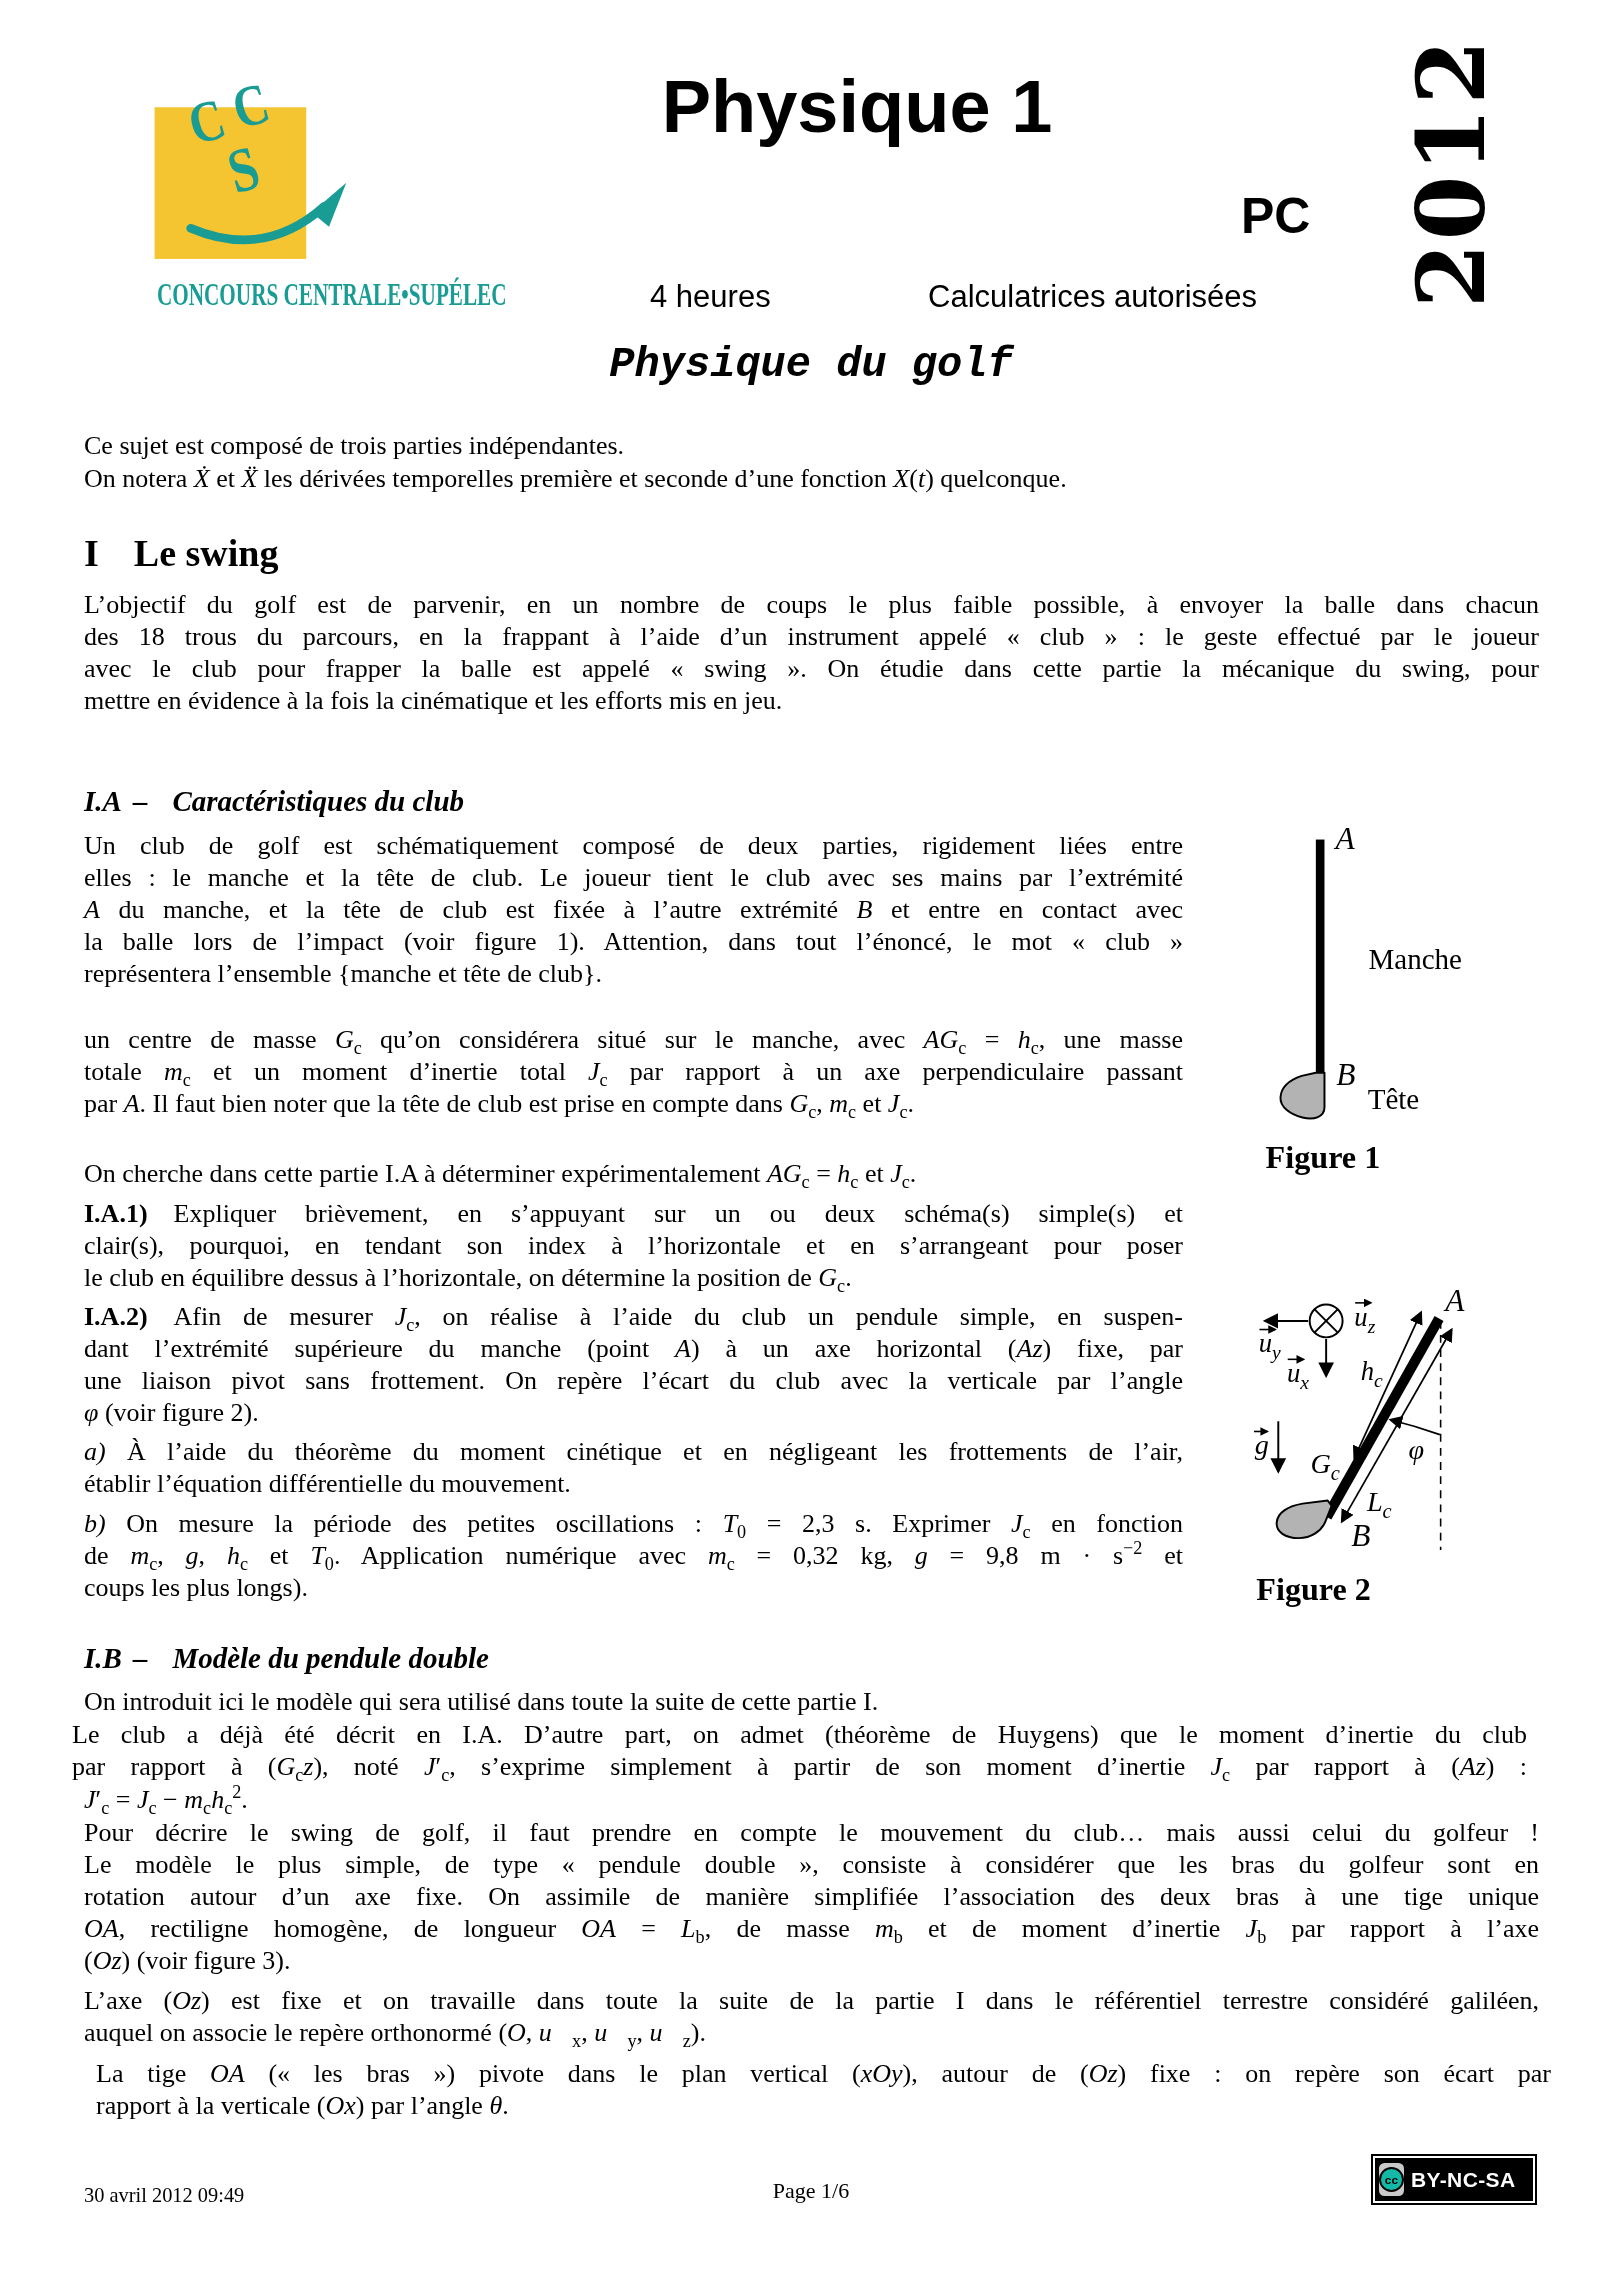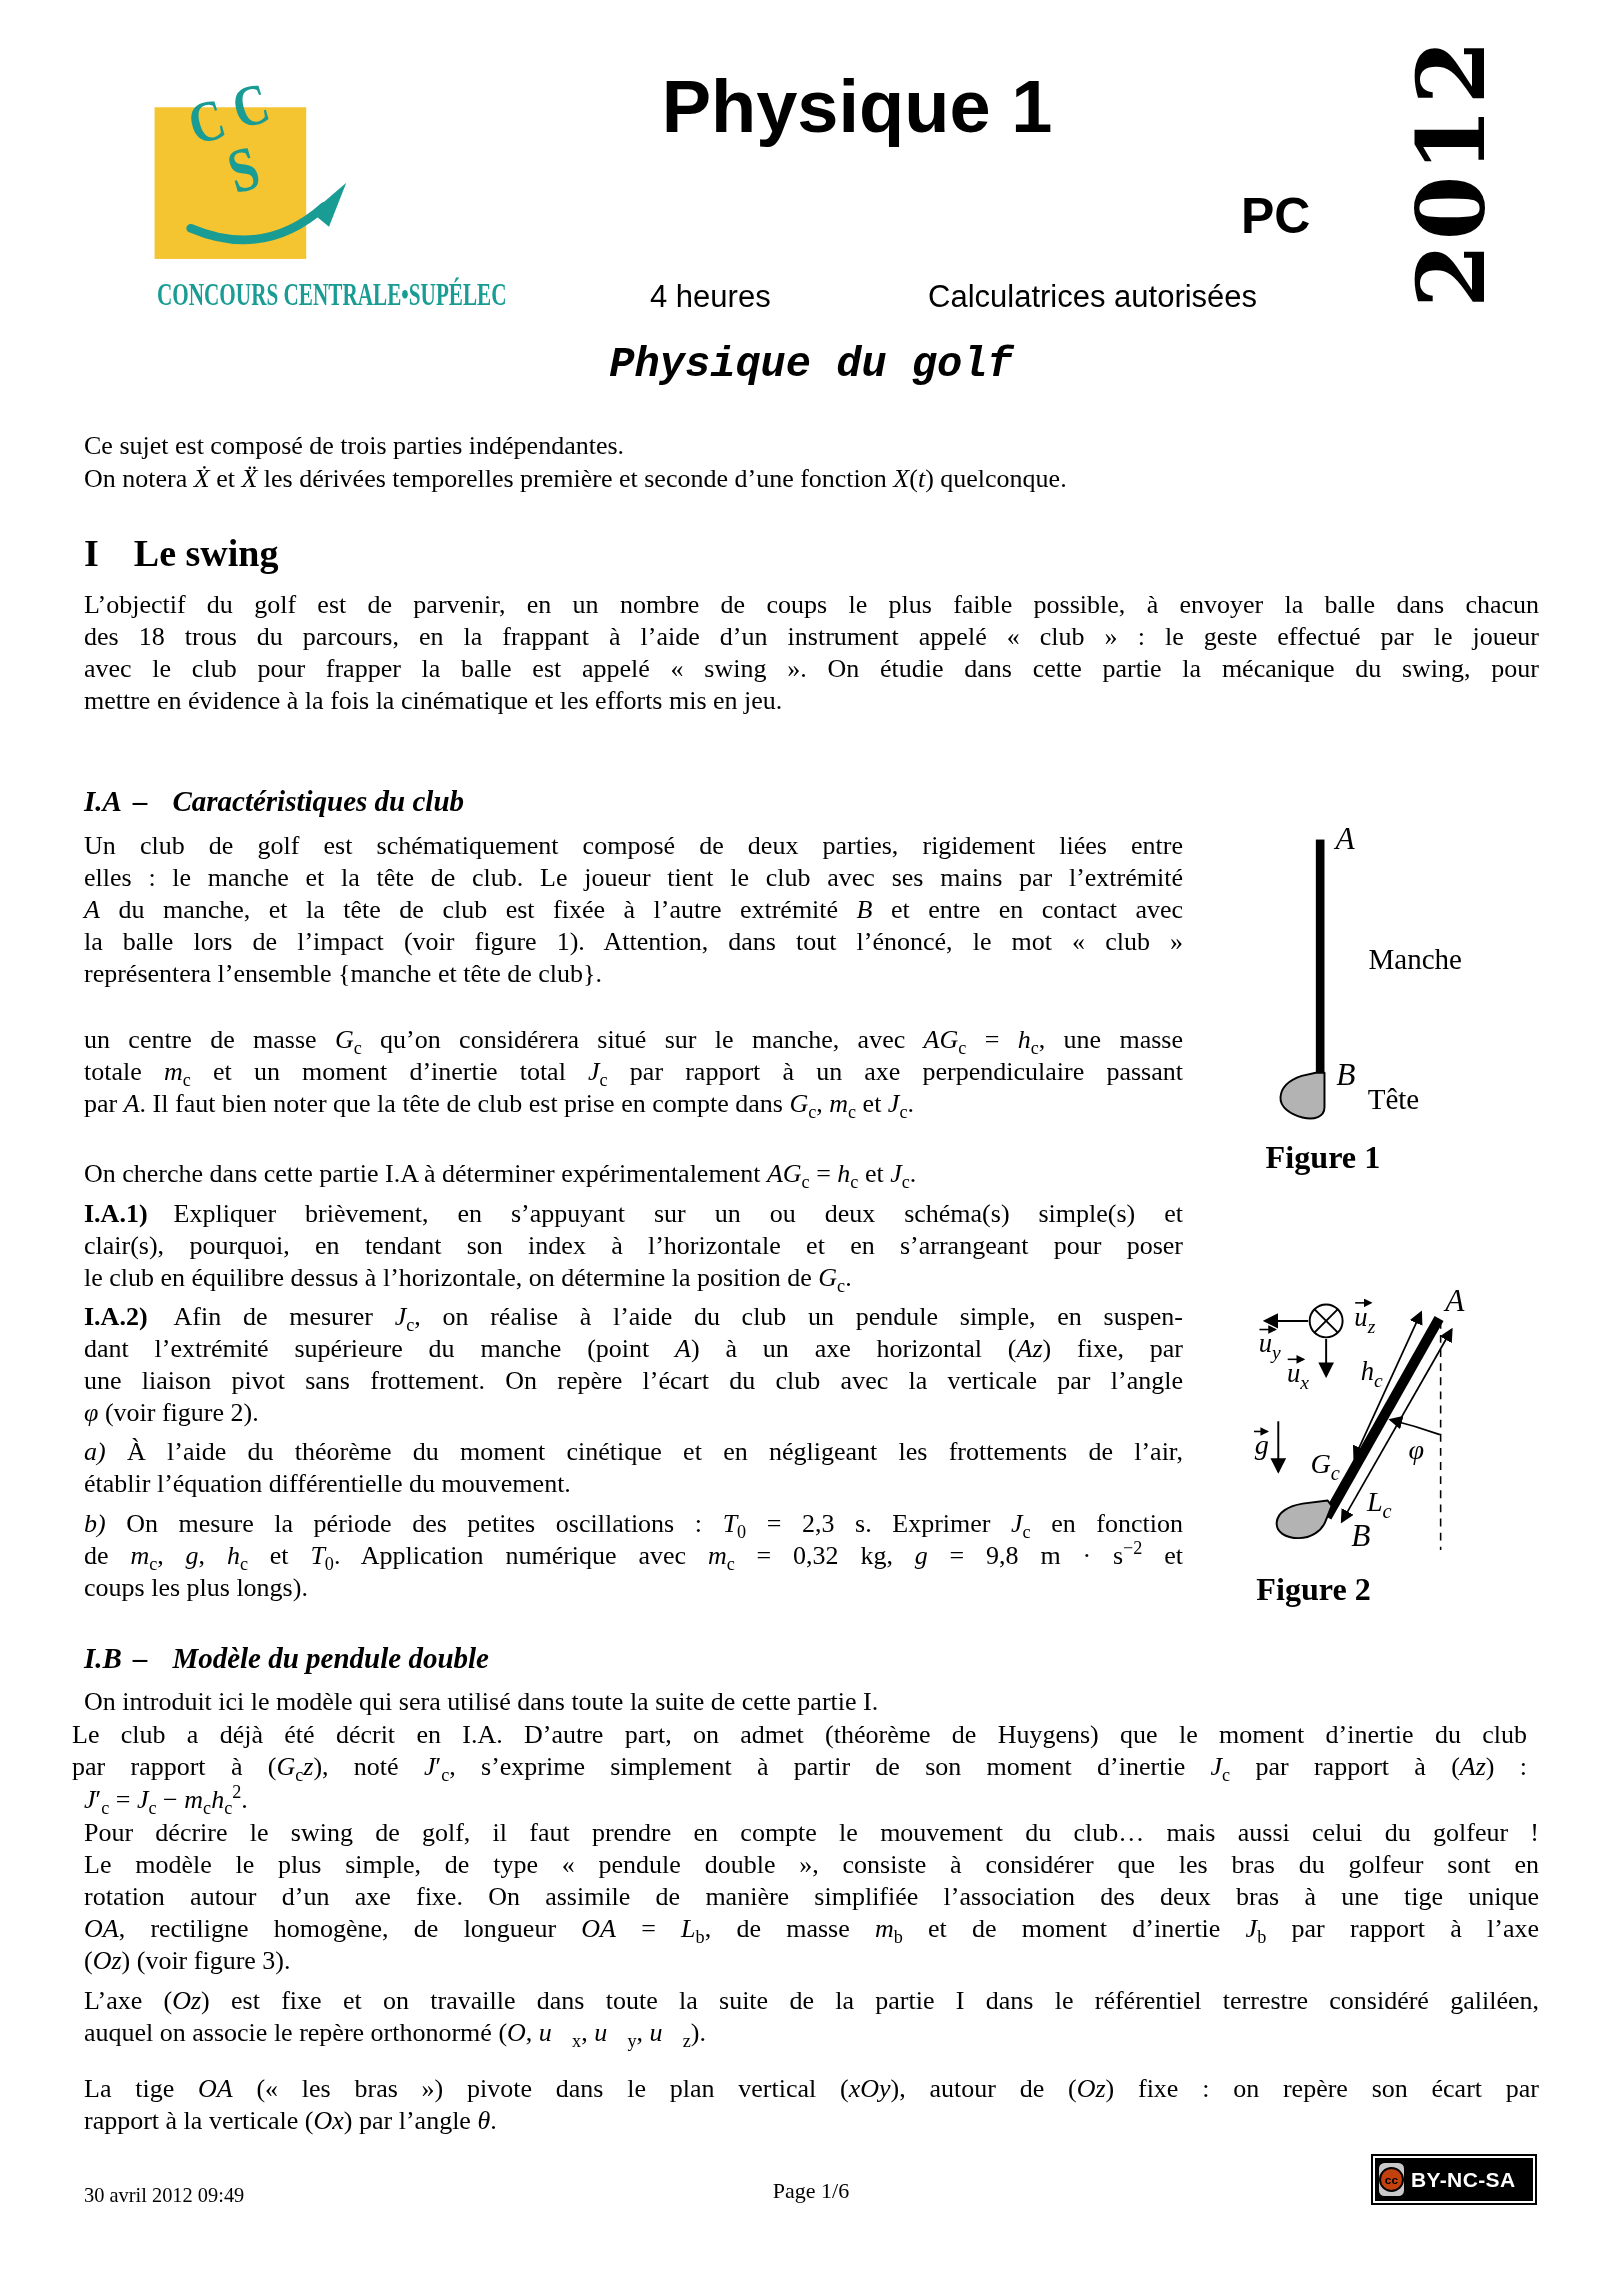--- a/index.html
+++ b/index.html
@@ -27,21 +27,21 @@
   sub{font-size:70%;line-height:0;}
   sup{font-size:70%;line-height:0;}
   
   .foot-date{font-size:20.4px;}
   .foot-page{font-size:22px;transform:translateX(-50%);}
   .badge{left:1371px;top:2154px;width:162px;height:47px;background:#000;border:2.4px solid #000;
          display:flex;align-items:center;}
   .badge-inner{flex:1;height:100%;border:2.4px solid #fff;background:#000;display:flex;align-items:center;gap:7px;padding:0 6.3px 0 3.9px;box-sizing:border-box;}
   .cc-chip{width:25px;height:33px;background:#c9c9c9;border-radius:5.5px;display:flex;align-items:center;justify-content:center;flex:0 0 auto;}
   .cc-circle{width:21px;height:21px;border:2.4px solid #000;border-radius:50%;display:flex;align-items:center;justify-content:center;
-             font-family:"Liberation Sans",sans-serif;font-weight:bold;font-size:11.8px;color:#000;background:#c2410c;}
+             font-family:"Liberation Sans",sans-serif;font-weight:bold;font-size:11.8px;color:#000;background:#14b8a6;}
   .badge-text{color:#fff;font-family:"Liberation Sans",sans-serif;font-weight:bold;font-size:21px;letter-spacing:0.4px;white-space:nowrap;}
   svg text{font-family:"Liberation Serif",serif;}
   .svg-it{font-style:italic;}
 </style>
 </head>
 <body>
 
 <div id="page">
 
   <div class="abs" style="left:76px;top:82px;width:440px;height:236px;">
@@ -139,21 +139,21 @@
     <div class="jl">rotation autour d’un axe fixe. On assimile de manière simplifiée l’association des deux bras à une tige unique</div>
     <div class="jl"><i>OA</i>, rectiligne homogène, de longueur <i>OA</i> = <i>L</i><sub>b</sub>, de masse <i>m</i><sub>b</sub> et de moment d’inertie <i>J</i><sub>b</sub> par rapport à l’axe</div>
     <div class="jl-last">(<i>Oz</i>) (voir figure 3).</div>
   </div>
 
   <div class="abs body" style="left:84px;top:1985px;width:1455px;">
     <div class="jl">L’axe (<i>Oz</i>) est fixe et on travaille dans toute la suite de la partie I dans le référentiel terrestre considéré galiléen,</div>
     <div class="jl-last">auquel on associe le repère orthonormé (<i>O</i>, <i>u⃗</i><sub>x</sub>, <i>u⃗</i><sub>y</sub>, <i>u⃗</i><sub>z</sub>).</div>
   </div>
 
-  <div class="abs body" style="left:84px;top:2058px;width:1455px;margin-top:15px;">
+  <div class="abs body" style="left:96px;top:2058px;width:1455px;">
     <div class="jl">La tige <i>OA</i> («&nbsp;les bras&nbsp;») pivote dans le plan vertical (<i>xOy</i>), autour de (<i>Oz</i>) fixe : on repère son écart par</div>
     <div class="jl-last">rapport à la verticale (<i>Ox</i>) par l’angle <i>θ</i>.</div>
   </div>
 
   <div class="abs" style="left:1223px;top:816px;width:338px;height:369px;">
     <svg width="338" height="369" viewBox="0 0 430 470">
       <rect x="118" y="30" width="11" height="297" fill="#000"></rect>
       <path d="M 129 327 L 129 371 C 129 383 116 388 101 384 C 86 380 72 371 73 358 C 74 345 85 336 100 331 L 118 327 Z" stroke="#000" stroke-width="2.5" stroke-linejoin="round" fill="#B3B3B3"></path>
       <text x="143" y="42" font-size="40" class="svg-it">A</text>
       <text x="185" y="195" font-size="37">Manche</text>

